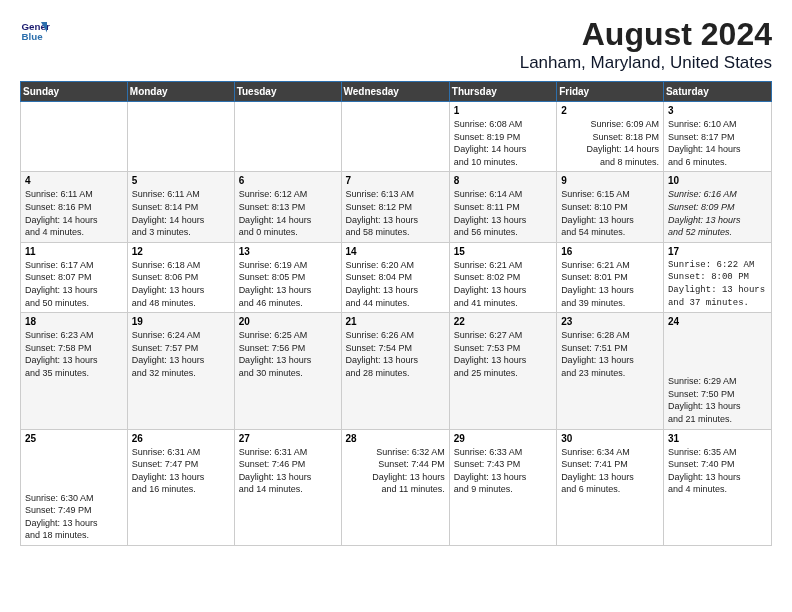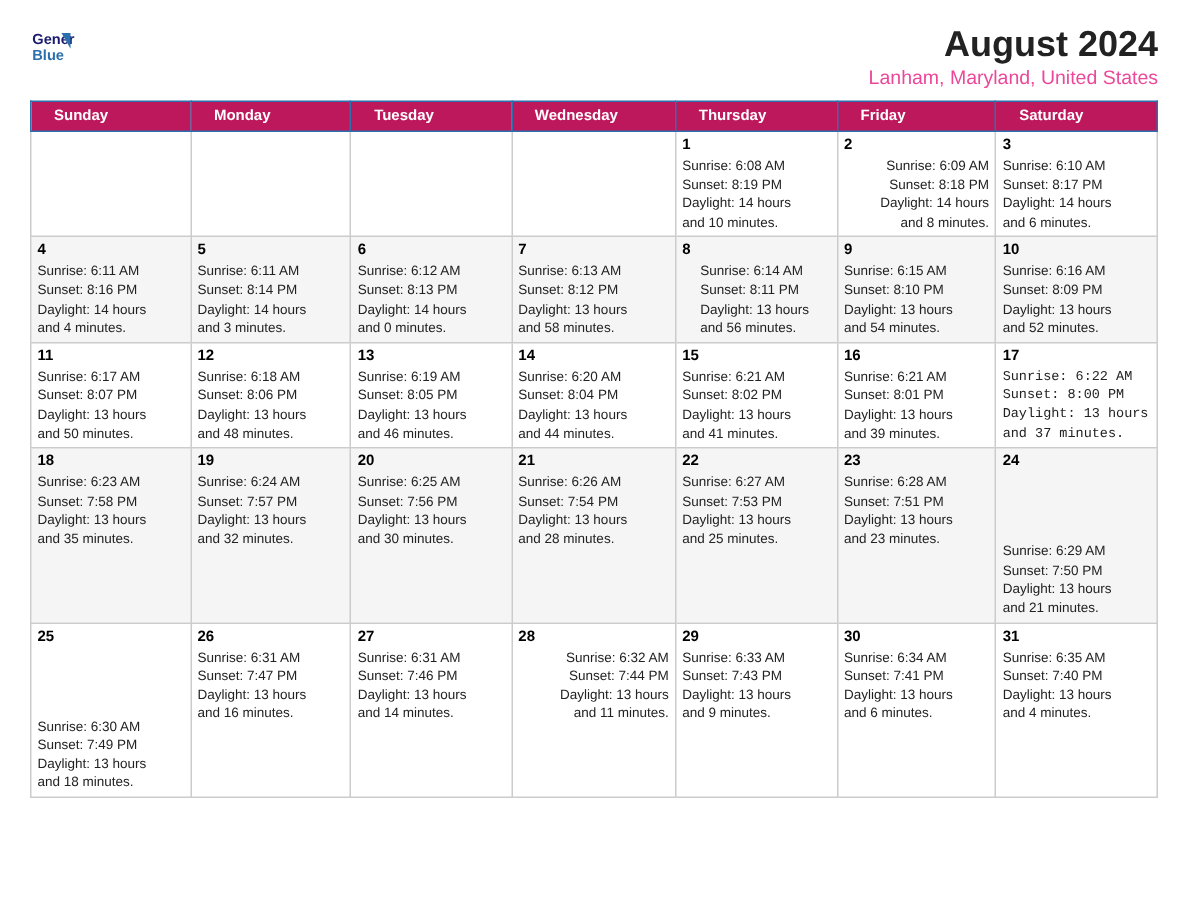--- a/index.html
+++ b/index.html
@@ -27,38 +27,38 @@
       gap: 4px;
     }
     .logo-icon {
       width: 30px;
       height: 30px;
     }
     .title-block {
       text-align: right;
     }
     .month-title {
-      font-size: 24px;
+      font-size: 32px;
       font-weight: bold;
       color: #222;
     }
     .location {
-      font-size: 13px;
-      color: #ec4899;
+      font-size: 17px;
+      color: #0f172a;
     }
     .calendar {
       width: 100%;
       border-collapse: collapse;
       font-size: 9px;
     }
     .calendar th {
-      background: #be185d;
+      background: #404040;
       color: #fff;
       text-align: left;
-      padding: 4px 15px;
+      padding: 4px 2px;
       font-size: 10px;
       border: 1px solid #2c6fad;
     }
     .calendar td {
       border: 1px solid #ccc;
       vertical-align: top;
       padding: 3px 4px;
       width: 113px;
       min-height: 70px;
       background: #fff;
@@ -162,35 +162,35 @@
           </td>
           <td>
             <span class="day-num">7</span>
             <div class="day-info" style="white-space: pre-line;">Sunrise: 6:13 AM
 Sunset: 8:12 PM
 Daylight: 13 hours
 and 58 minutes.</div>
           </td>
           <td>
             <span class="day-num">8</span>
-            <div class="day-info" style="white-space: pre-line; margin-left: 12px;">Sunrise: 6:14 AM
+            <div class="day-info" style="white-space: pre-line;">Sunrise: 6:14 AM
 Sunset: 8:11 PM
 Daylight: 13 hours
 and 56 minutes.</div>
           </td>
           <td>
             <span class="day-num">9</span>
             <div class="day-info" style="white-space: pre-line;">Sunrise: 6:15 AM
 Sunset: 8:10 PM
 Daylight: 13 hours
 and 54 minutes.</div>
           </td>
           <td>
             <span class="day-num">10</span>
-            <div class="day-info" style="white-space: pre-line;">Sunrise: 6:16 AM
+            <div class="day-info" style="white-space: pre-line; font-style: italic;">Sunrise: 6:16 AM
 Sunset: 8:09 PM
 Daylight: 13 hours
 and 52 minutes.</div>
           </td>
         </tr>
         <tr>
           <td>
             <span class="day-num">11</span>
             <div class="day-info" style="white-space: pre-line;">Sunrise: 6:17 AM
 Sunset: 8:07 PM

